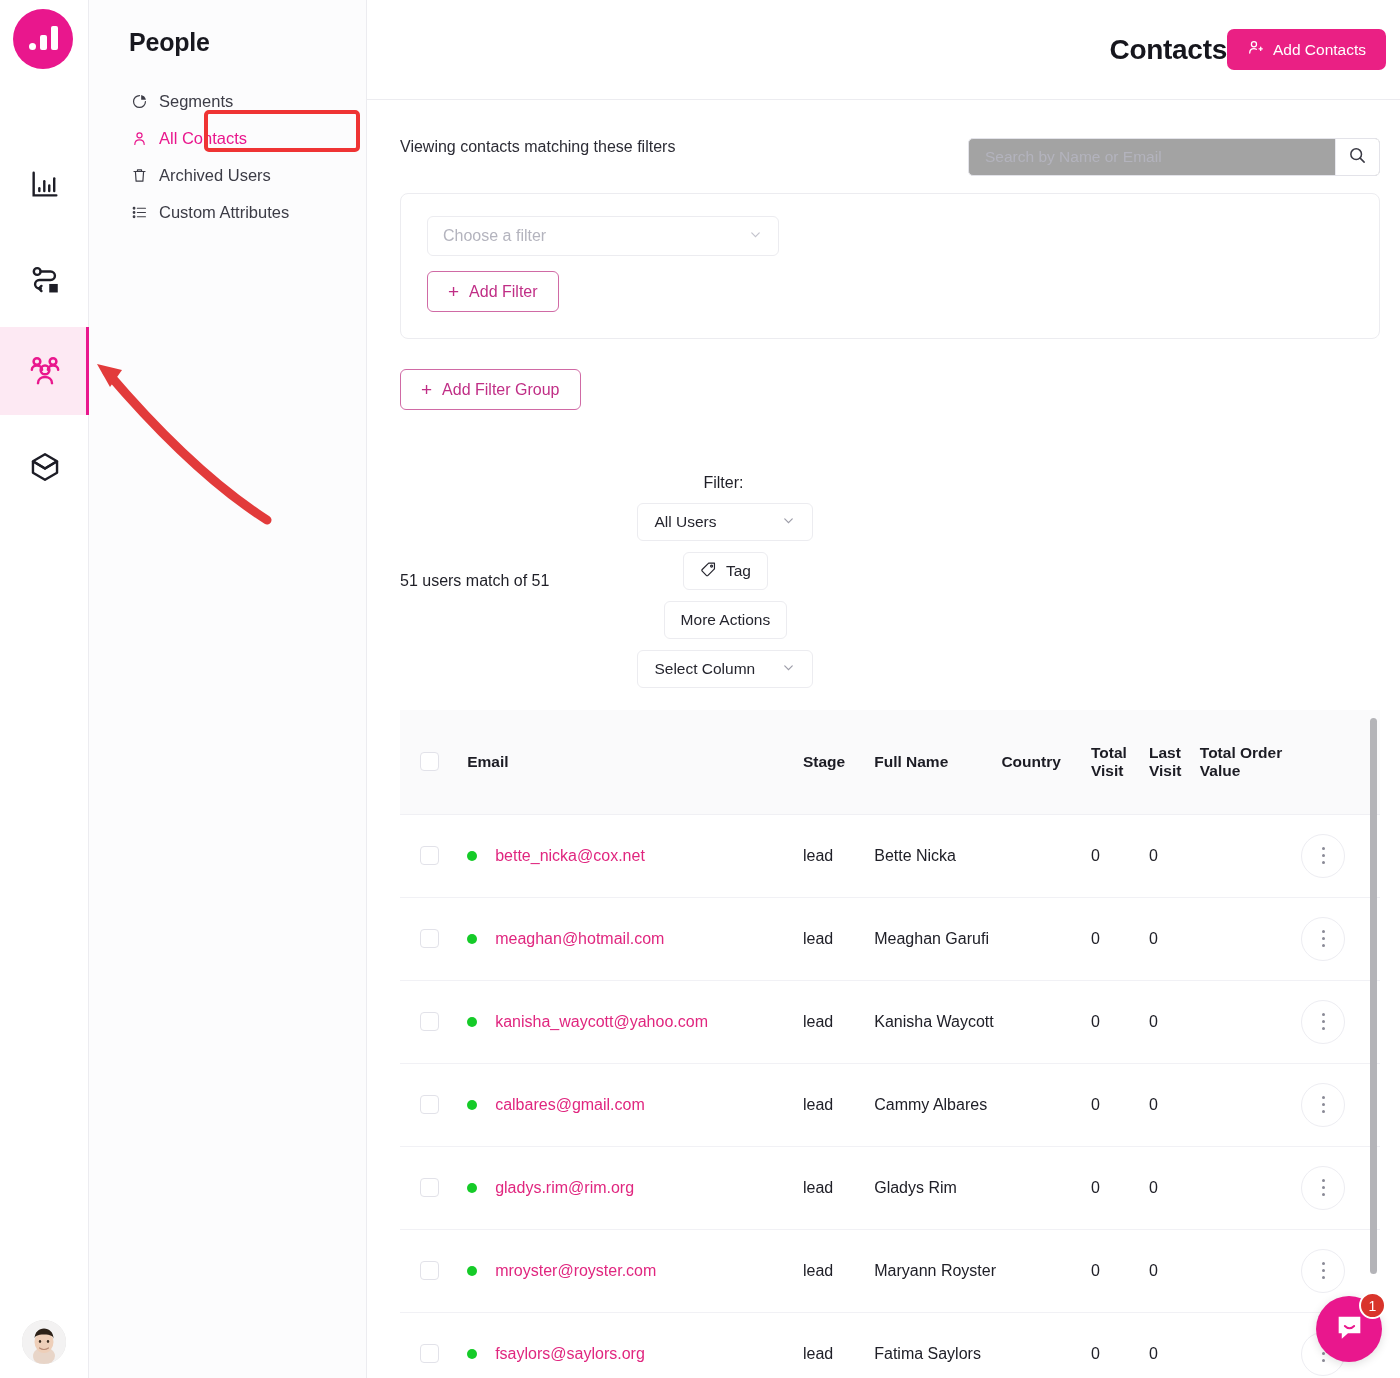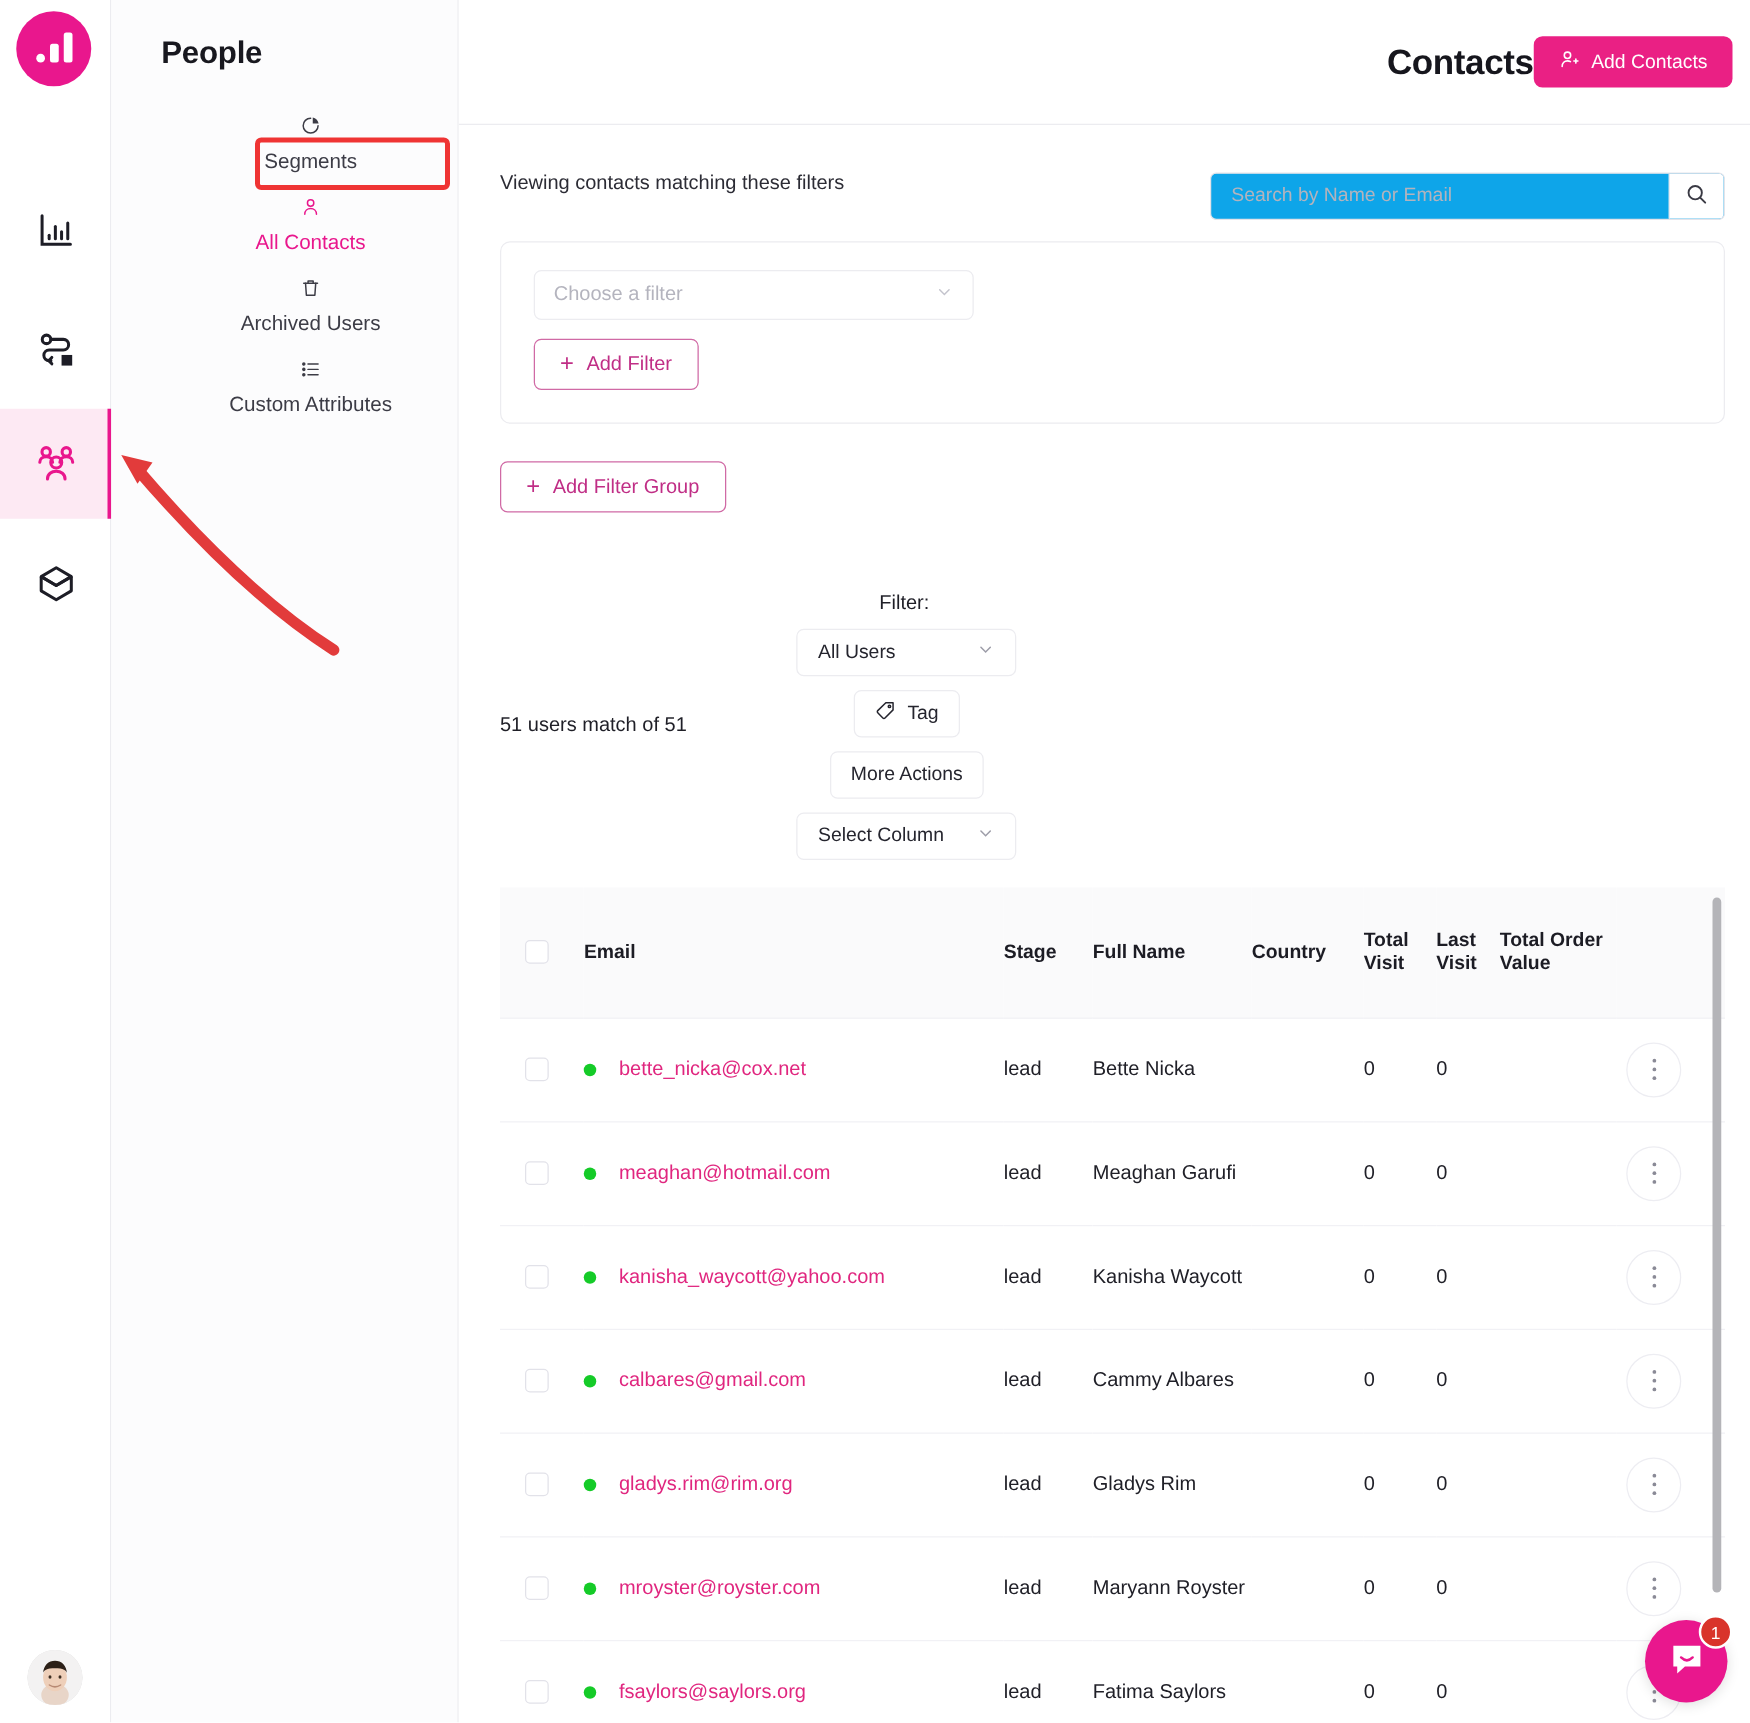--- a/index.html
+++ b/index.html
@@ -76,21 +76,20 @@
   }
   .nav-list { padding: 0; margin: 0; list-style: none; }
   .nav-item {
     display: flex; align-items: center;
     gap: 11px;
     padding: 9px 0 9px 42px;
     font-size: 16.5px;
     color: #3c3c46;
     cursor: pointer;
     position: relative;
-    flex-direction: column;
   }
   .nav-item .nav-ico { width: 17px; height: 17px; flex: 0 0 17px; display:flex; align-items:center; justify-content:center; }
   .nav-item.selected { color: #e9178d; }
   .nav-item.selected .nav-ico svg { stroke: #e9178d; }
 
   
   .hl-box {
     position: absolute;
     left: 115px; top: 110px;
     width: 156px; height: 42px;
@@ -155,21 +154,21 @@
     display: flex; align-items: flex-start; justify-content: space-between;
     margin-bottom: 17px;
   }
   .filters-label { font-size: 16px; color: #2c2c35; }
   .search-wrap {
     display: flex;
     width: 412px; height: 38px;
     border: 1px solid #e3e3e9;
     border-radius: 5px;
     overflow: hidden;
-    background: #0ea5e9;
+    background: #a3a3a3;
   }
   .search-wrap input {
     flex: 1 1 auto;
     border: none; outline: none;
     padding: 0 16px;
     font-size: 15.5px;
     color: #2c2c35;
     font-family: inherit;
     background: transparent;
   }

